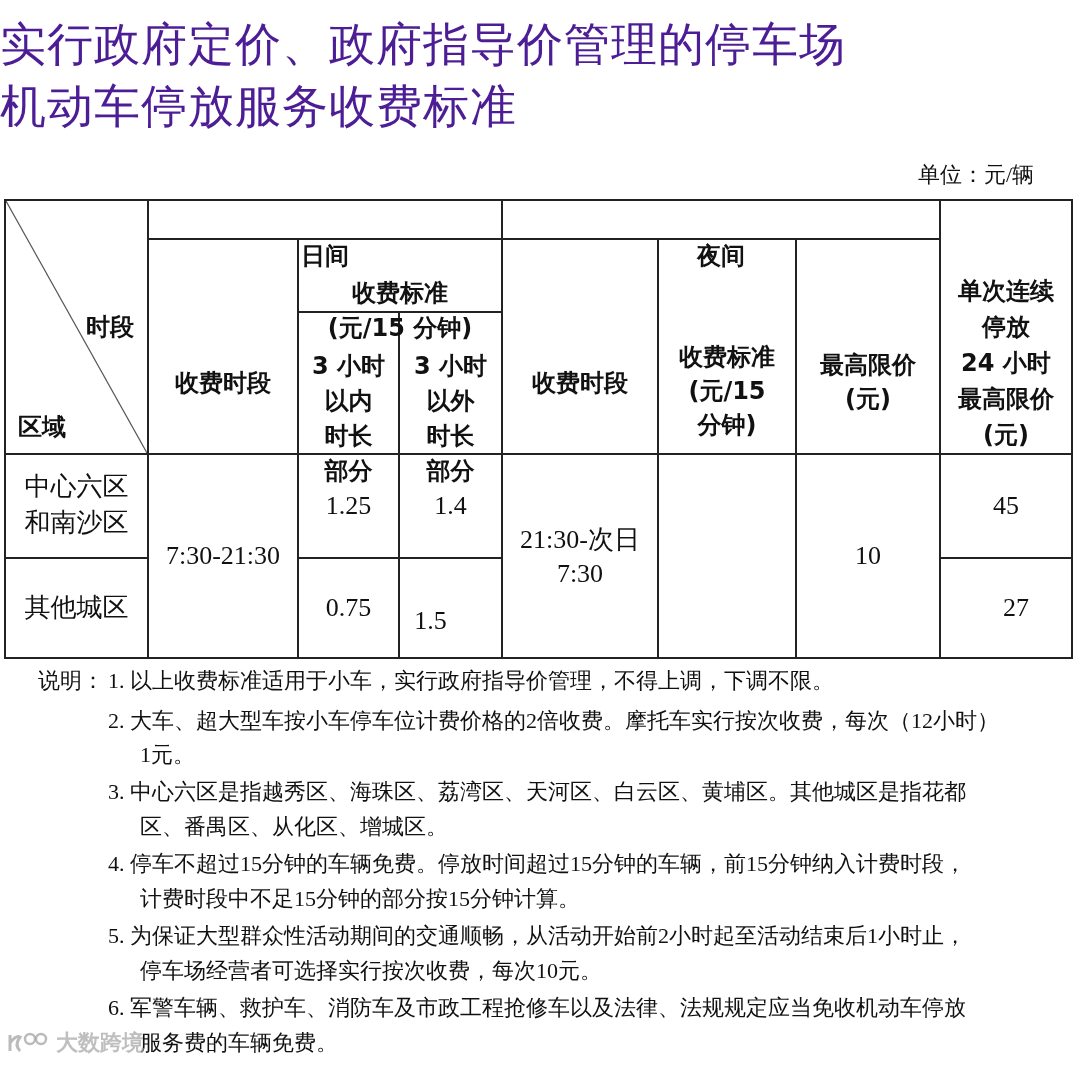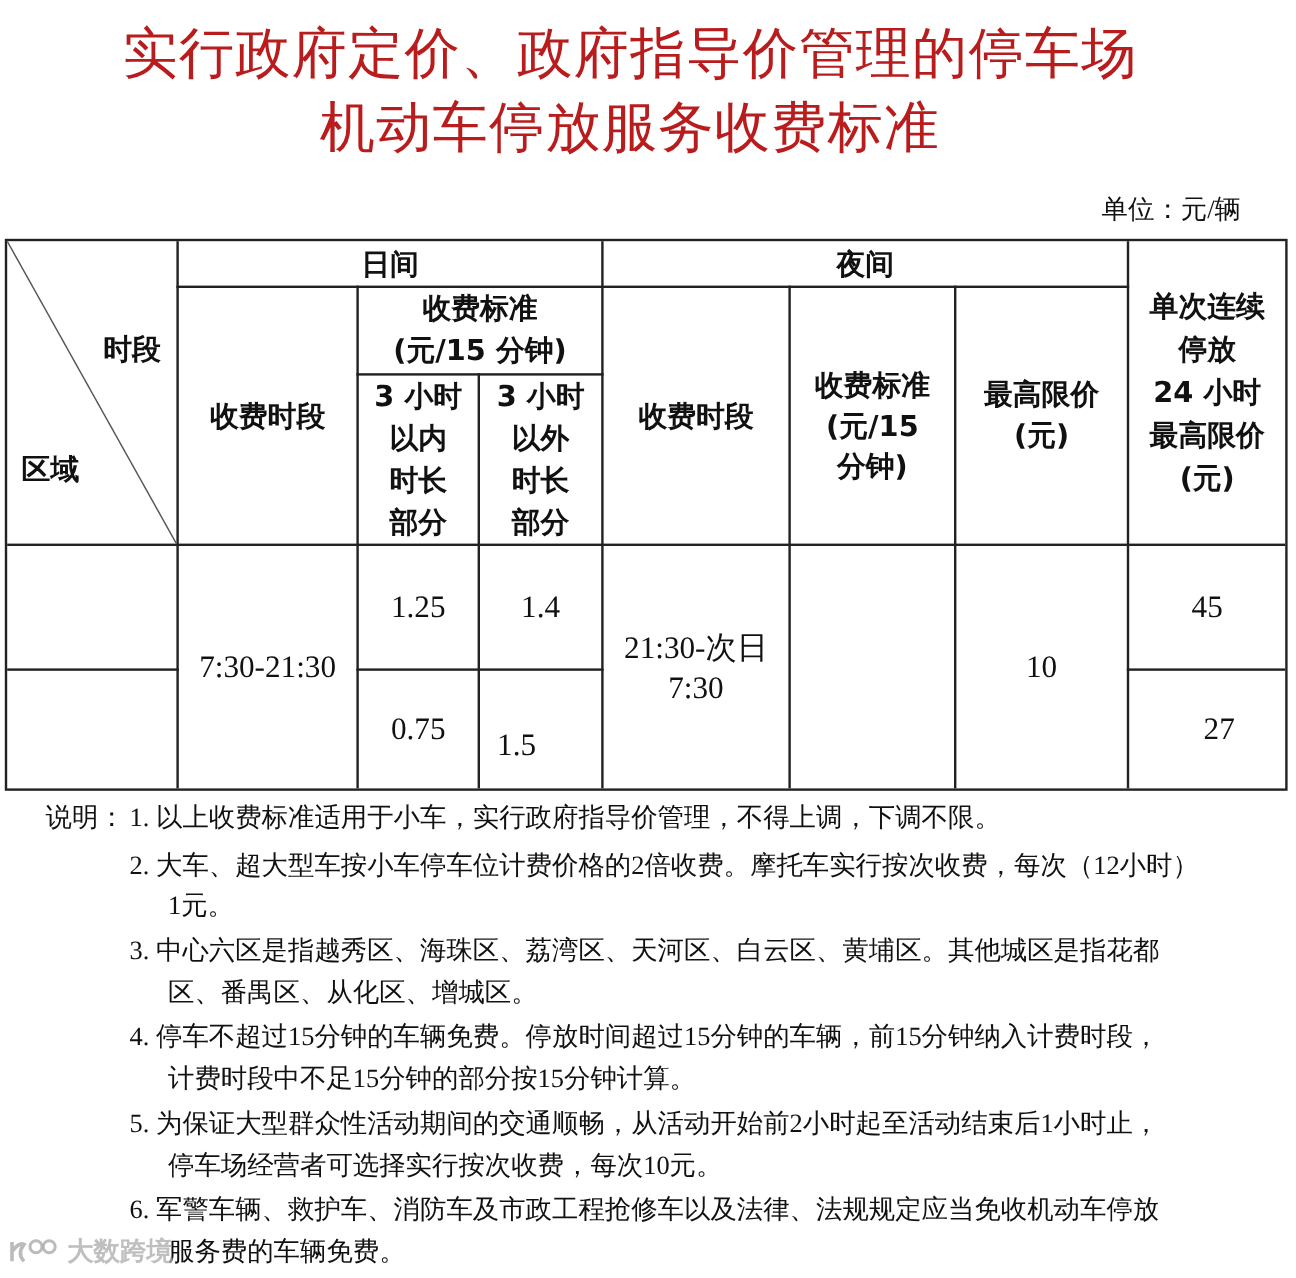--- a/index.html
+++ b/index.html
@@ -12,26 +12,26 @@
       height: 1065px;
       position: relative;
       overflow: hidden;
       color: #111111;
       font-family: "DejaVu Sans", "Liberation Sans", sans-serif;
     }
     .title {
       position: absolute;
       left: 0;
       width: 1050px;
-      text-align: center;
+      text-align: left;
       font-family: "DejaVu Serif", "Liberation Serif", serif;
       font-size: 46px;
       line-height: 56px;
       letter-spacing: 1px;
-      color: #b91c1c;
+      color: #4c1d95;
       white-space: nowrap;
     }
     .title.l1 { top: 16px; }
     .title.l2 { top: 78px; }
     .unit {
       position: absolute;
       top: 160px;
       left: 886px;
       font-size: 22px;
       line-height: 30px;
@@ -56,20 +56,21 @@
       align-items: center;
       justify-content: center;
       text-align: center;
       font-size: 24px;
       line-height: 36px;
       color: #111;
     }
     .hd {
       font-weight: bold;
       font-family: "DejaVu Sans", "Liberation Sans", sans-serif;
+      margin-top: 36px;
     }
     .num {
       font-family: "Liberation Serif", "DejaVu Serif", serif;
       font-size: 26px;
     }
     .zone {
       font-family: "Liberation Serif", "DejaVu Serif", serif;
       font-size: 26px;
       line-height: 36px;
     }
@@ -171,24 +172,27 @@
 分钟)</div>
   <div class="cell hd stack" style="left:791px;top:39px;width:142px;height:213px;padding-top:72px;line-height:34px;">最高限价
 (元)</div>
 
   <div class="cell hd stack" style="left:935px;top:0;width:130px;height:252px;padding-top:36px;line-height:36px;">单次连续
 停放
 24 小时
 最高限价
 (元)</div>
 
+  <div class="cell zone stack" style="left:0;top:254px;width:141px;height:102px;padding-top:14px;">中心六区
+和南沙区</div>
   <div class="cell num" style="left:293px;top:254px;width:99px;height:102px;">1.25</div>
   <div class="cell num" style="left:394px;top:254px;width:101px;height:102px;">1.4</div>
   <div class="cell num" style="left:935px;top:254px;width:130px;height:102px;">45</div>
 
+  <div class="cell zone" style="left:0;top:358px;width:141px;height:98px;">其他城区</div>
   <div class="cell num" style="left:293px;top:358px;width:99px;height:98px;">0.75</div>
   <div class="cell num" style="left:374px;top:358px;width:101px;height:124px;">1.5</div>
   <div class="cell num" style="left:935px;top:358px;width:150px;height:98px;">27</div>
 
   <div class="cell num" style="left:143px;top:254px;width:148px;height:202px;">7:30-21:30</div>
   <div class="cell num stack" style="left:497px;top:254px;width:154px;height:202px;padding-top:68px;line-height:34px;">21:30-次日
 7:30</div>
   <div class="cell num" style="left:791px;top:254px;width:142px;height:202px;">10</div>
 </div>
 

